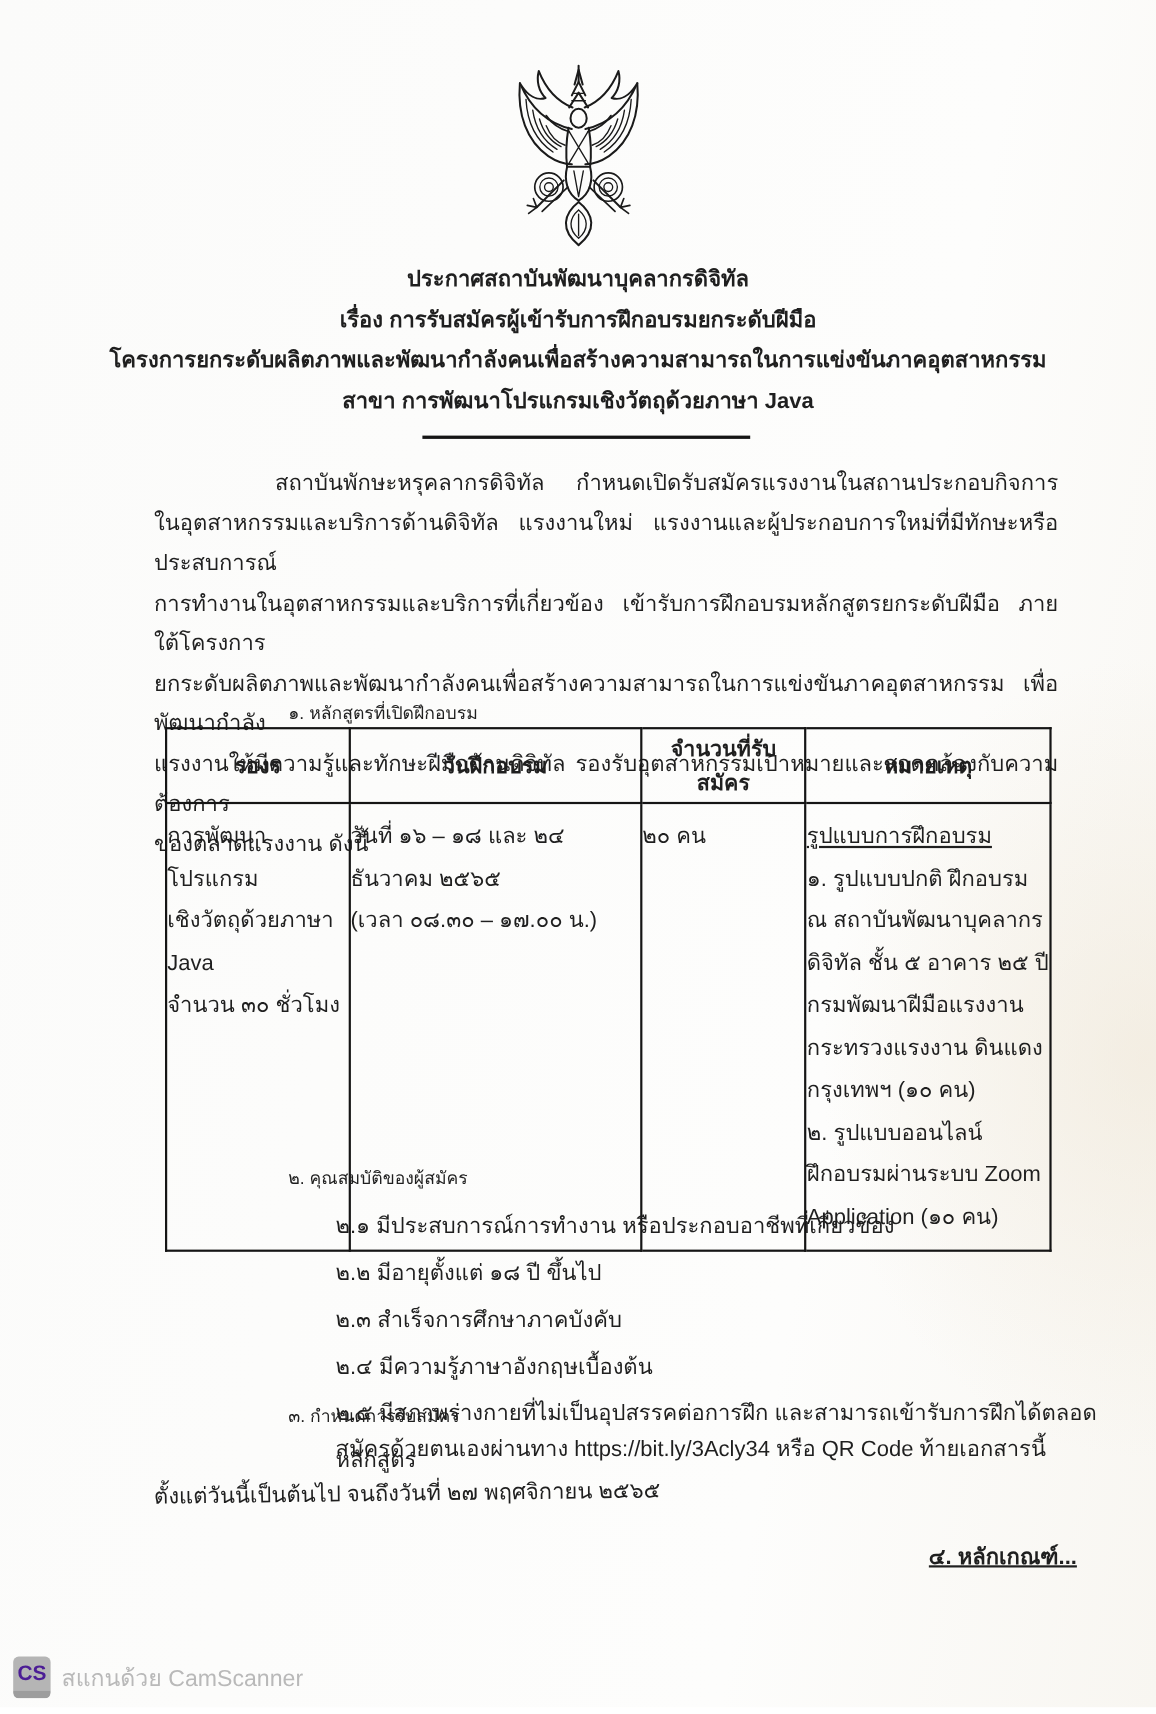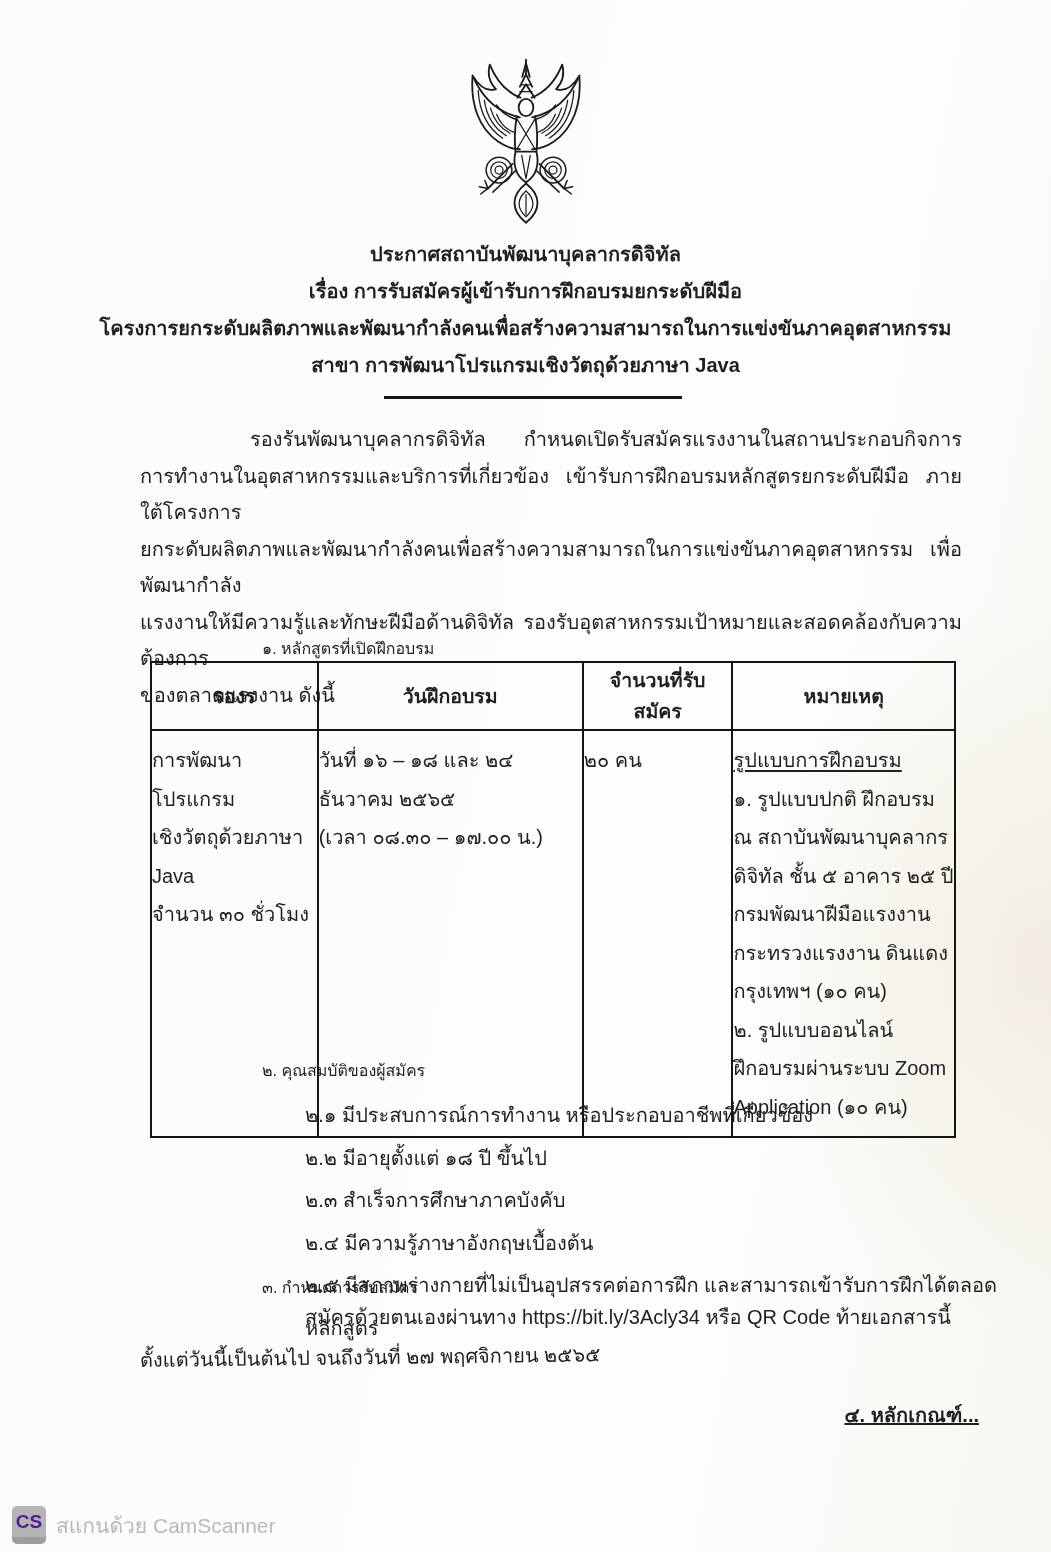--- a/index.html
+++ b/index.html
@@ -178,21 +178,22 @@
   <div class="title-block">
     <div>ประกาศสถาบันพัฒนาบุคลากรดิจิทัล</div>
     <div>เรื่อง การรับสมัครผู้เข้ารับการฝึกอบรมยกระดับฝีมือ</div>
     <div>โครงการยกระดับผลิตภาพและพัฒนากำลังคนเพื่อสร้างความสามารถในการแข่งขันภาคอุตสาหกรรม</div>
     <div>สาขา การพัฒนาโปรแกรมเชิงวัตถุด้วยภาษา Java</div>
   </div>
 
   <div class="divider"></div>
 
   <div class="intro">
-    <div class="jline first">รองรันพัฒนาบุคลากรดิจิทัล กำหนดเปิดรับสมัครแรงงานในสถานประกอบกิจการ</div>
+    <div class="jline first">สถาบันพักษะหรุคลากรดิจิทัล กำหนดเปิดรับสมัครแรงงานในสถานประกอบกิจการ</div>
+    <div class="jline">ในอุตสาหกรรมและบริการด้านดิจิทัล แรงงานใหม่ แรงงานและผู้ประกอบการใหม่ที่มีทักษะหรือประสบการณ์</div>
     <div class="jline">การทำงานในอุตสาหกรรมและบริการที่เกี่ยวข้อง เข้ารับการฝึกอบรมหลักสูตรยกระดับฝีมือ ภายใต้โครงการ</div>
     <div class="jline">ยกระดับผลิตภาพและพัฒนากำลังคนเพื่อสร้างความสามารถในการแข่งขันภาคอุตสาหกรรม เพื่อพัฒนากำลัง</div>
     <div class="jline">แรงงานให้มีความรู้และทักษะฝีมือด้านดิจิทัล รองรับอุตสาหกรรมเป้าหมายและสอดคล้องกับความต้องการ</div>
     <div>ของตลาดแรงงาน ดังนี้</div>
   </div>
 
   <div class="sec-heading" style="top:636px">๑. หลักสูตรที่เปิดฝึกอบรม</div>
 
   <table class="courses-table">
     <colgroup>

